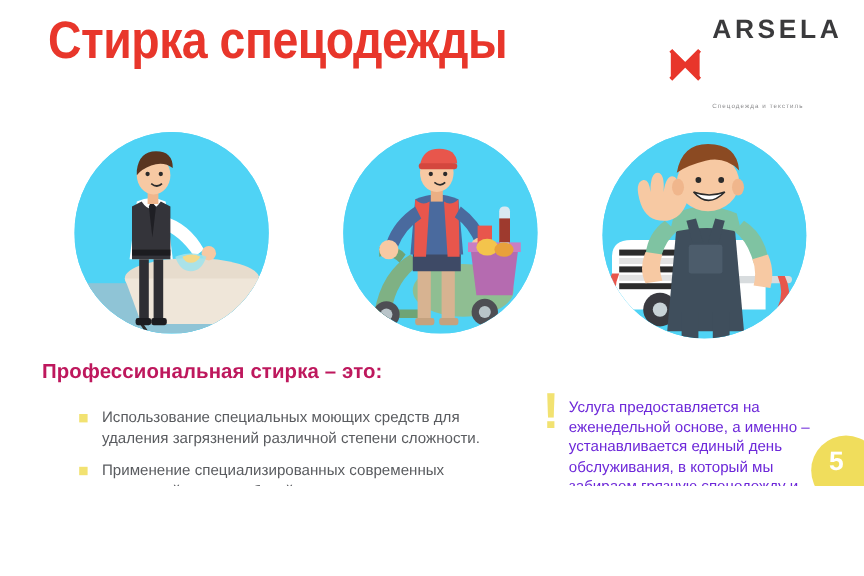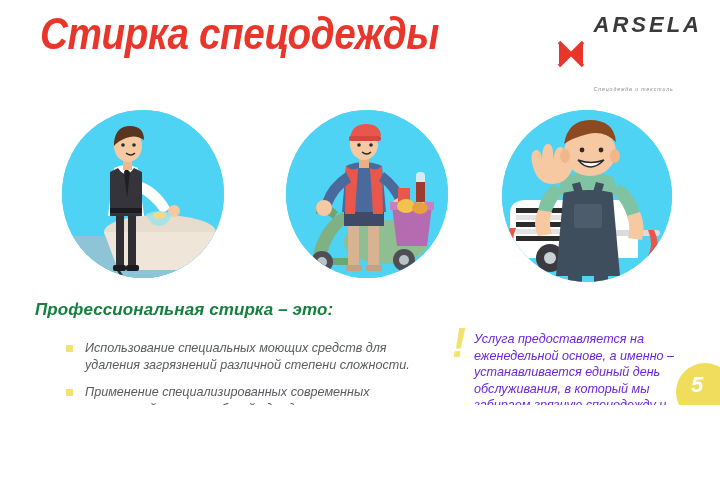--- a/index.html
+++ b/index.html
@@ -7,21 +7,20 @@
     width: 720px; height: 480px;
     background: #ffffff;
     font-family: "Liberation Sans", "DejaVu Sans", sans-serif;
     overflow: hidden;
   }
   .slide {
     position: relative;
     width: 720px; height: 405px;
     background: #ffffff;
     overflow: hidden;
-    font-style: italic;
   }
 
   
   .slide-title {
     position: absolute;
     left: 40px; top: 8px;
     font-size: 44px;
     line-height: 52px;
     font-weight: 700;
     color: #E8362B;
@@ -66,21 +65,21 @@
   #illus-2 { left: 286px; top: 110px; width: 162px; height: 168px; }
   #illus-3 { left: 502px; top: 110px; width: 170px; height: 172px; }
   .illus svg { display: block; width: 100%; height: 100%; }
 
   
   .section-heading {
     position: absolute;
     left: 35px; top: 300px;
     font-size: 17px;
     font-weight: 700;
-    color: #15803d;
+    color: #be185d;
     letter-spacing: 0.1px;
   }
   .bullets {
     position: absolute;
     left: 62px; top: 340px;
     width: 372px;
     list-style: none;
   }
   .bullets li {
     position: relative;

